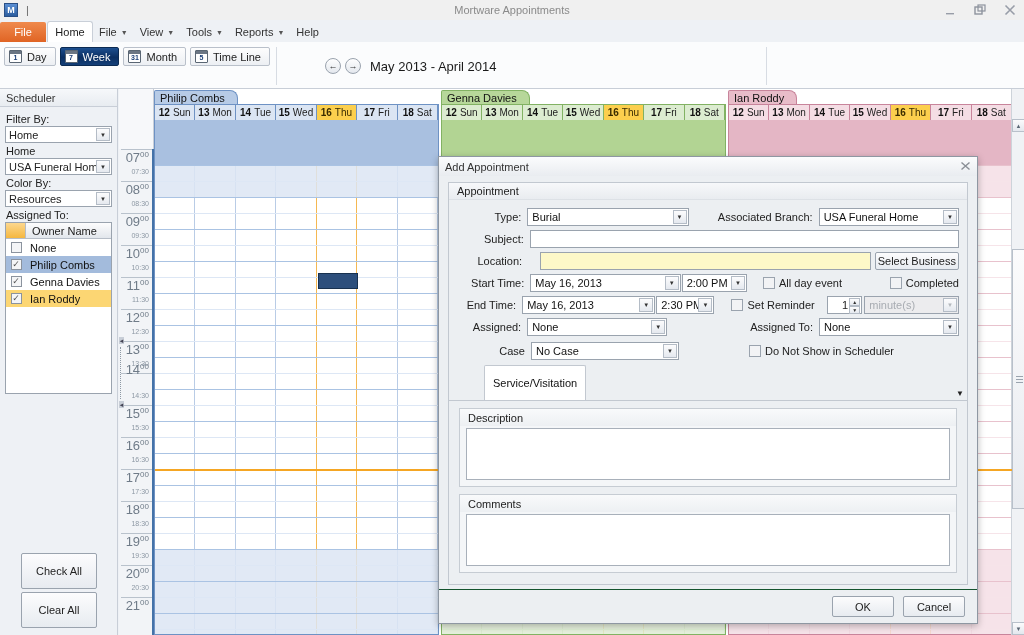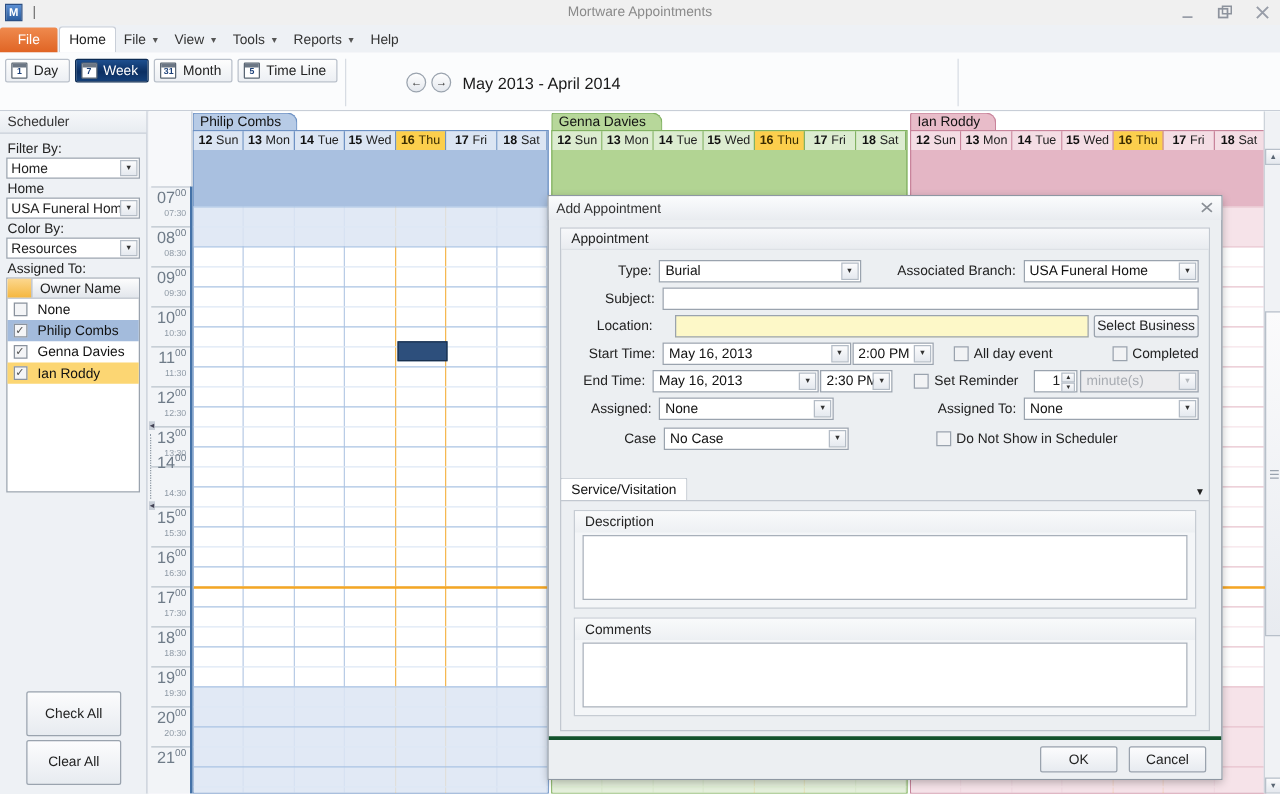--- a/index.html
+++ b/index.html
@@ -314,42 +314,43 @@
   .spin .ud div {
     flex: 1; background: linear-gradient(#fcfcfd, #e5e9ef); border: 1px solid #b4bcc6;
     display: flex; align-items: center; justify-content: center; font-size: 5px; color: #333;
   }
   .fin.disabled { background: #ececee; color: #a8acb2; }
   .fin.disabled .arrow { color: #b4b8bd; }
 
   .tabhost { position: absolute; left: 9px; right: 9px; top: 207px; bottom: 4px; }
   .tabstrip { height: 17px; display: flex; align-items: flex-end; position: relative; }
   .tabitem {
-    height: 18px; padding: 0 8px; background: #fff;
+    height: 35px; padding: 0 8px; background: #fff;
     border: 1px solid #c2c8d0; border-bottom: none;
     display: flex; align-items: center; font-size: 11px; color: #111;
     border-radius: 2px 2px 0 0;
+    margin-left: 36px;
   }
   .tab-drop {
     position: absolute; right: 4px; bottom: 2px; font-size: 8px; color: #222;
   }
   .tabpanel {
     position: absolute; left: 0; right: 0; top: 17px; bottom: 0;
     background: #eceff2; border: 1px solid #c2c8d0;
   }
   .subbox { margin: 7px 10px 0 10px; border: 1px solid #c6ccd3; background: #f4f6f8; }
   .subbox-title {
     height: 17px; padding-left: 8px; display: flex; align-items: center;
     font-size: 11px; color: #222;
     background: linear-gradient(#f9fafb, #edf0f3);
   }
   .txtarea { background: #fff; border: 1px solid #a8b0ba; margin: 2px 6px 6px 6px; }
   .dlg-footer {
     position: absolute; left: 0; right: 0; bottom: 0; height: 34px;
-    background: #eceff2; border-top: 3px solid #14532d;
+    background: #eceff2; border-top: 1px solid #14532d;
     display: flex; align-items: center; justify-content: flex-end; gap: 9px;
     padding-right: 12px;
   }
   .dbtn {
     width: 62px; height: 21px; background: linear-gradient(#fcfcfd, #e7ebf0);
     border: 1px solid #9aa3ae; border-radius: 2px;
     display: flex; align-items: center; justify-content: center;
     font-size: 11px; color: #222;
   }
 </style>

